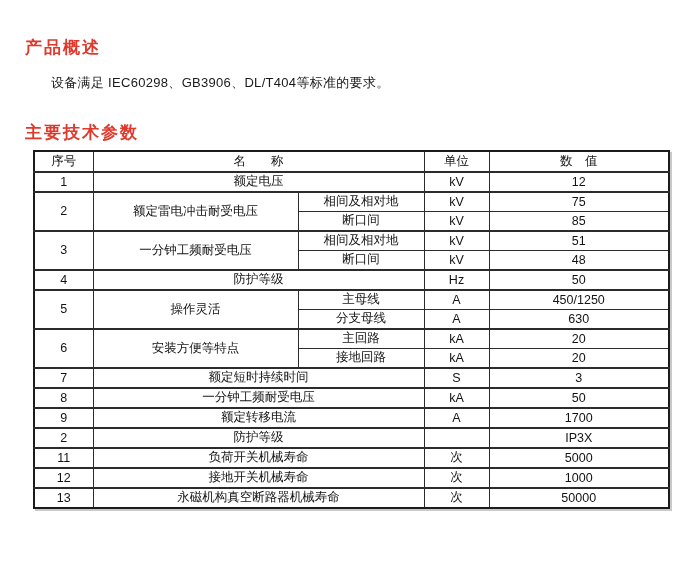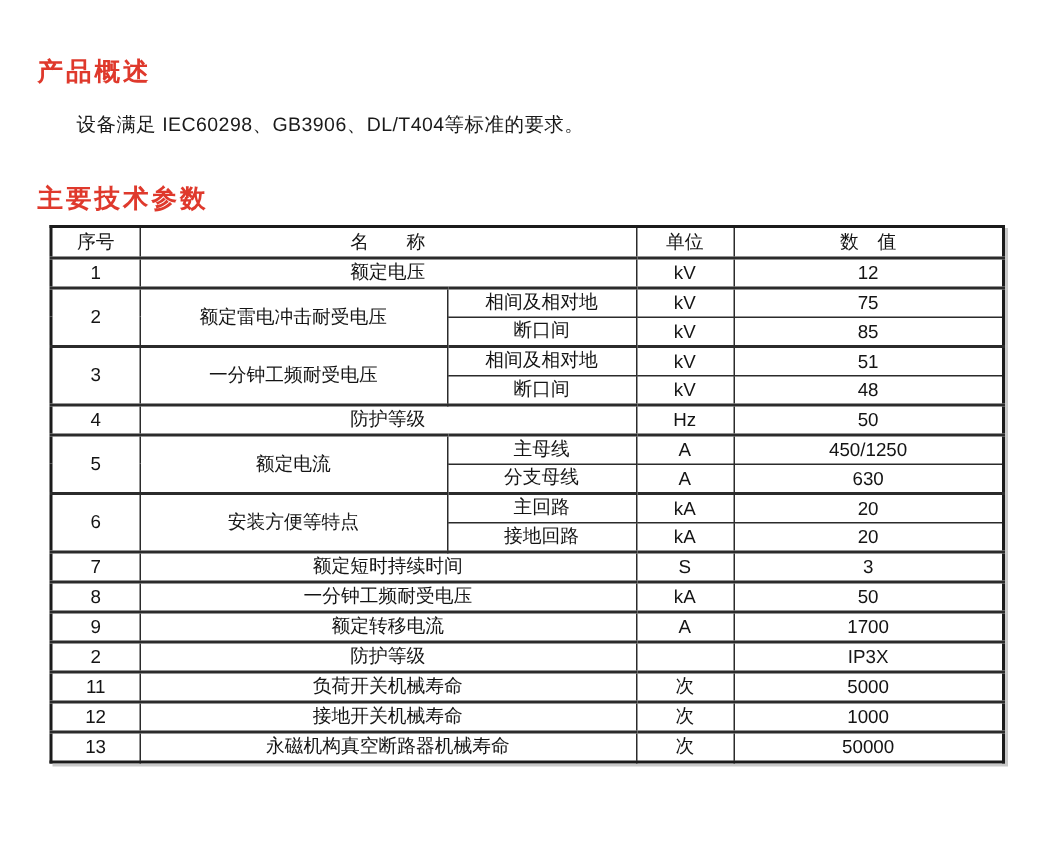--- a/index.html
+++ b/index.html
@@ -120,21 +120,21 @@
           <td>48</td>
         </tr>
         <tr class="group">
           <td>4</td>
           <td class="c-name" colspan="2">防护等级</td>
           <td>Hz</td>
           <td>50</td>
         </tr>
         <tr class="group">
           <td rowspan="2">5</td>
-          <td class="c-name" rowspan="2">额定电流</td>
+          <td class="c-name" rowspan="2">操作灵活</td>
           <td class="c-sub">主母线</td>
           <td>A</td>
           <td>450/1250</td>
         </tr>
         <tr class="sub">
           <td class="c-sub">分支母线</td>
           <td>A</td>
           <td>630</td>
         </tr>
         <tr class="group">

